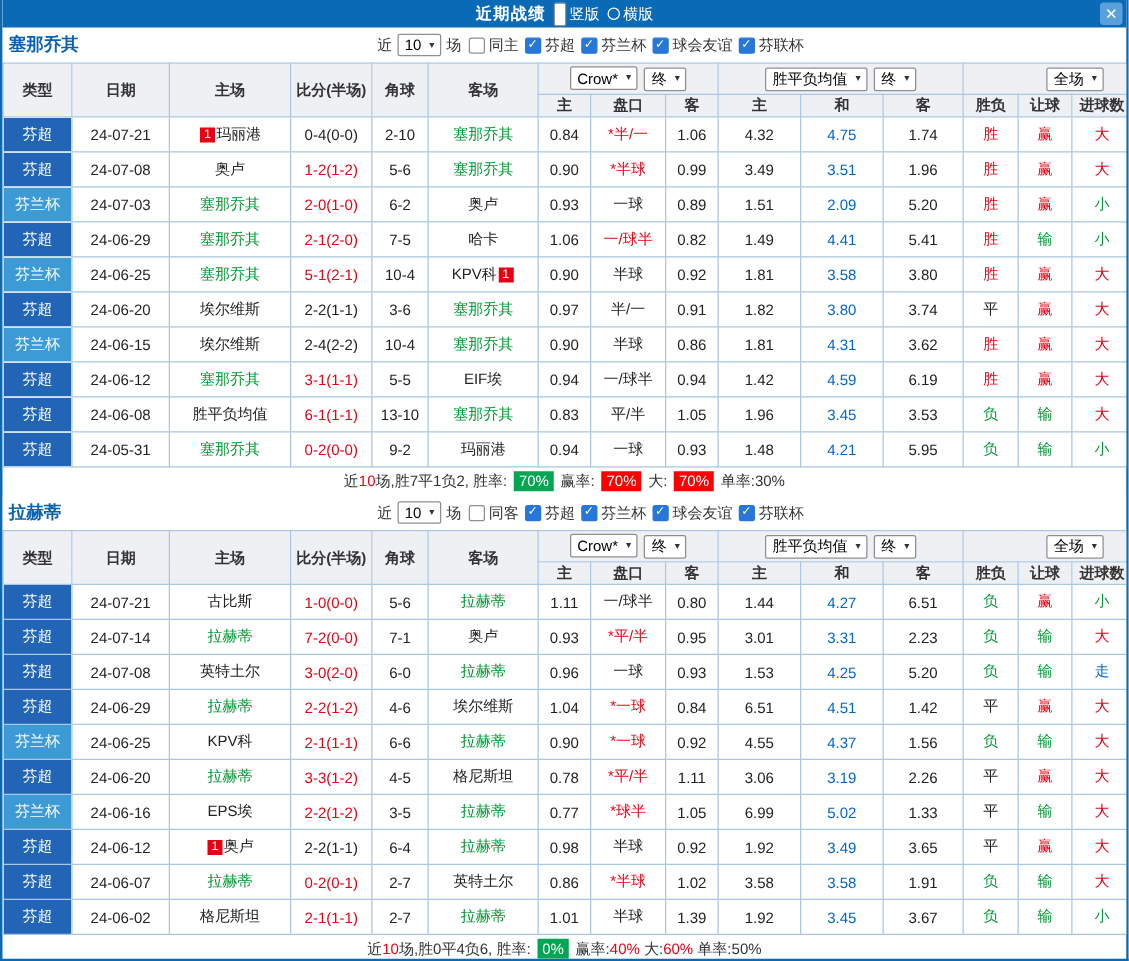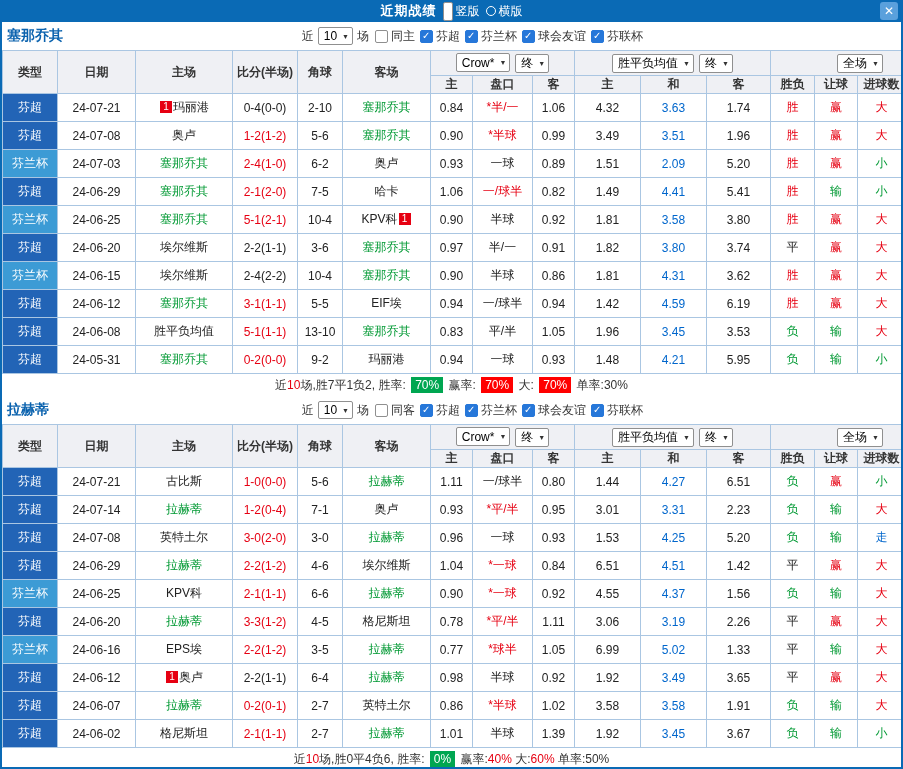--- a/index.html
+++ b/index.html
@@ -162,21 +162,21 @@
               <td class="league super">芬超</td>
               <td>24-07-21</td>
               <td><span class="badge">1</span><span class="">玛丽港</span></td>
               <td class="">0-4(0-0)</td>
               <td>2-10</td>
               <td><span class="green">塞那乔其</span></td>
               <td>0.84</td>
               <td class="red">*半/一</td>
               <td>1.06</td>
               <td>4.32</td>
-              <td class="blue">3.63</td>
+              <td class="blue">4.75</td>
               <td>1.74</td>
               <td class="red">胜</td>
               <td class="red">赢</td>
               <td class="red">大</td>
             </tr>
             <tr>
               <td class="league super">芬超</td>
               <td>24-07-08</td>
               <td><span class="">奥卢</span></td>
               <td class="red">1-2(1-2)</td>
@@ -189,21 +189,21 @@
               <td class="blue">3.51</td>
               <td>1.96</td>
               <td class="red">胜</td>
               <td class="red">赢</td>
               <td class="red">大</td>
             </tr>
             <tr>
               <td class="league cup">芬兰杯</td>
               <td>24-07-03</td>
               <td><span class="green">塞那乔其</span></td>
-              <td class="red">2-4(1-0)</td>
+              <td class="red">2-0(1-0)</td>
               <td>6-2</td>
               <td><span class="">奥卢</span></td>
               <td>0.93</td>
               <td class="">一球</td>
               <td>0.89</td>
               <td>1.51</td>
               <td class="blue">2.09</td>
               <td>5.20</td>
               <td class="red">胜</td>
               <td class="red">赢</td>
@@ -291,21 +291,21 @@
               <td class="blue">4.59</td>
               <td>6.19</td>
               <td class="red">胜</td>
               <td class="red">赢</td>
               <td class="red">大</td>
             </tr>
             <tr>
               <td class="league super">芬超</td>
               <td>24-06-08</td>
               <td><span class="">胜平负均值</span></td>
-              <td class="red">5-1(1-1)</td>
+              <td class="red">6-1(1-1)</td>
               <td>13-10</td>
               <td><span class="green">塞那乔其</span></td>
               <td>0.83</td>
               <td class="">平/半</td>
               <td>1.05</td>
               <td>1.96</td>
               <td class="blue">3.45</td>
               <td>3.53</td>
               <td class="green">负</td>
               <td class="green">输</td>
@@ -446,39 +446,39 @@
               <td class="blue">4.27</td>
               <td>6.51</td>
               <td class="green">负</td>
               <td class="red">赢</td>
               <td class="green">小</td>
             </tr>
             <tr>
               <td class="league super">芬超</td>
               <td>24-07-14</td>
               <td><span class="green">拉赫蒂</span></td>
-              <td class="red">1-2(0-4)</td>
+              <td class="red">7-2(0-0)</td>
               <td>7-1</td>
               <td><span class="">奥卢</span></td>
               <td>0.93</td>
               <td class="red">*平/半</td>
               <td>0.95</td>
               <td>3.01</td>
               <td class="blue">3.31</td>
               <td>2.23</td>
               <td class="green">负</td>
               <td class="green">输</td>
               <td class="red">大</td>
             </tr>
             <tr>
               <td class="league super">芬超</td>
               <td>24-07-08</td>
               <td><span class="">英特土尔</span></td>
               <td class="red">3-0(2-0)</td>
-              <td>3-0</td>
+              <td>6-0</td>
               <td><span class="green">拉赫蒂</span></td>
               <td>0.96</td>
               <td class="">一球</td>
               <td>0.93</td>
               <td>1.53</td>
               <td class="blue">4.25</td>
               <td>5.20</td>
               <td class="green">负</td>
               <td class="green">输</td>
               <td class="blue">走</td>

